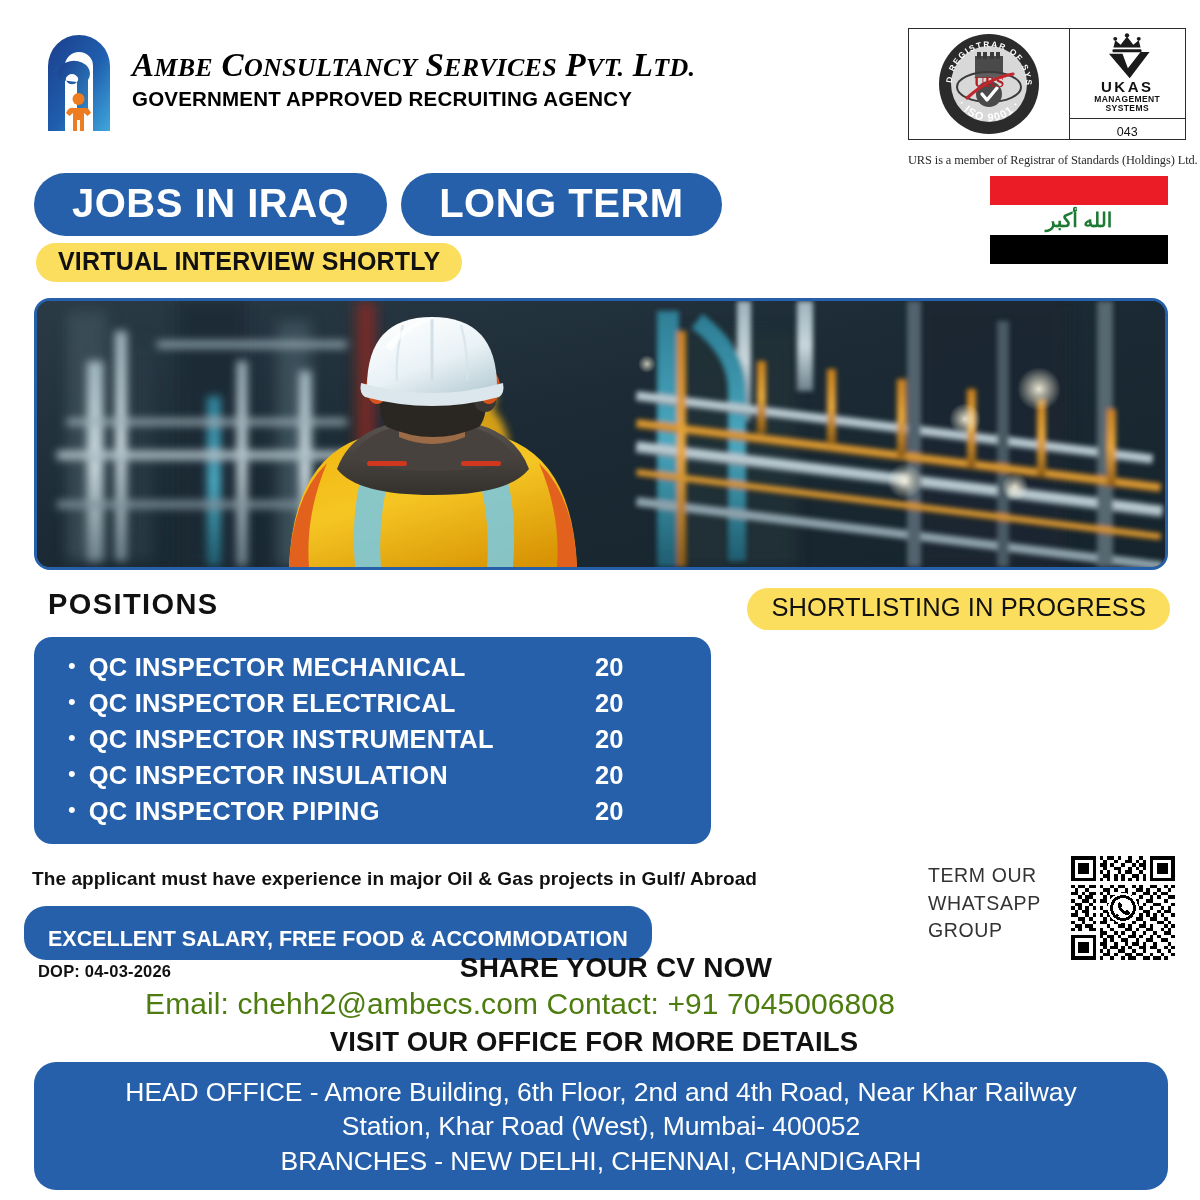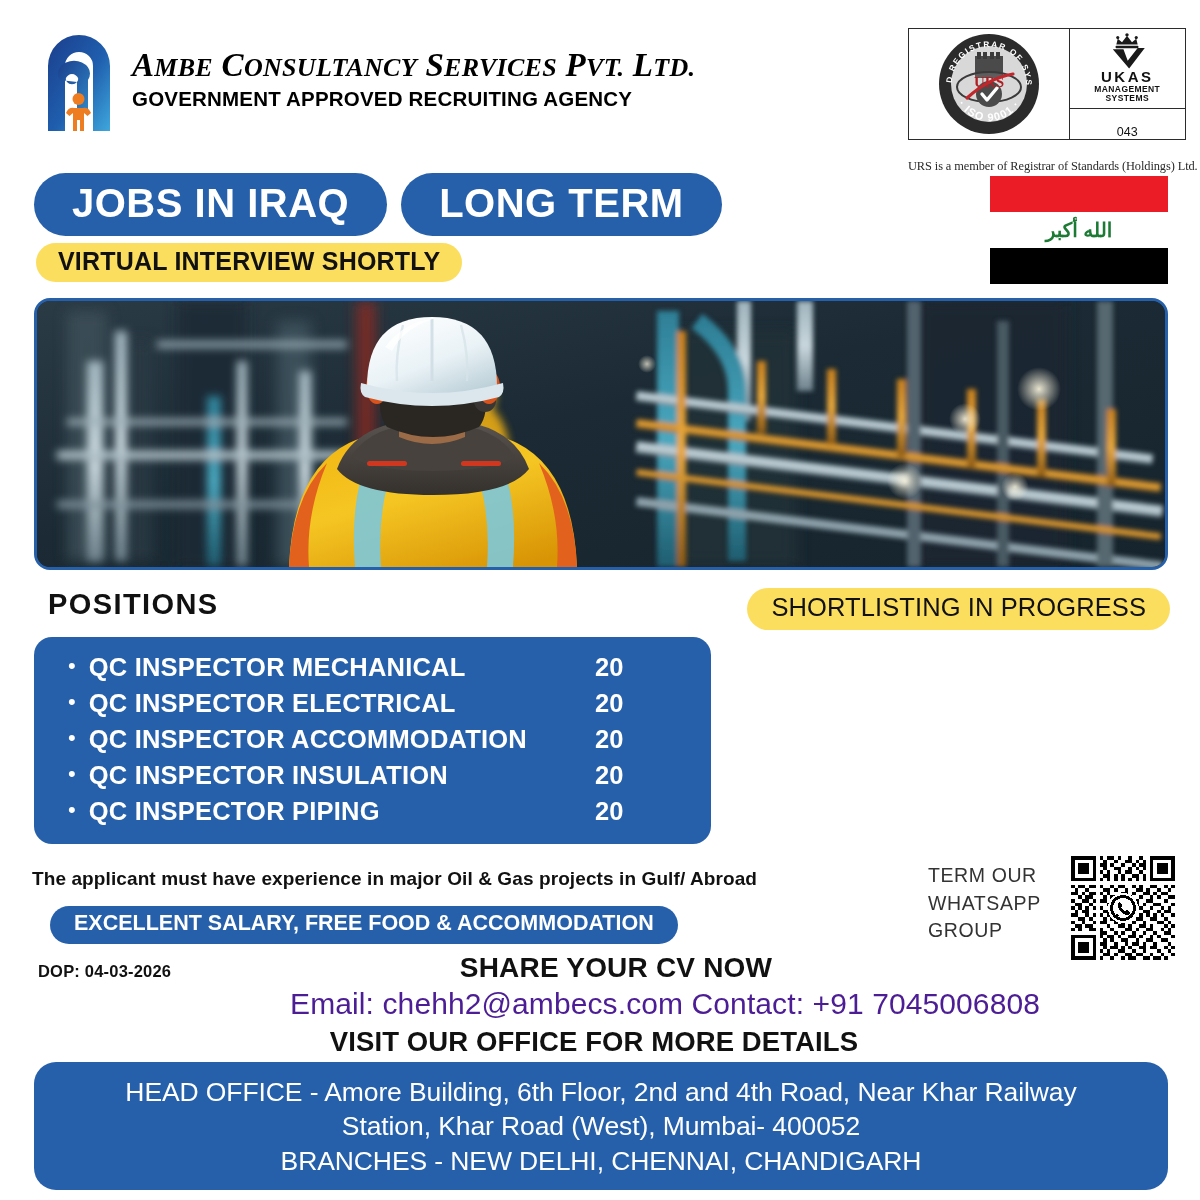--- a/index.html
+++ b/index.html
@@ -103,28 +103,28 @@
     line-height: 1.12;
     text-align: center;
   }
   .ukas-num {
     font-size: 12.5px;
     color: #111;
     border-top: 1.2px solid #2b2b2b;
     width: 100%;
     text-align: center;
     margin-top: 4px;
-    padding-top: 16px;
+    padding-top: 6px;
   }
   .cert-note {
     font-family: "Liberation Serif", serif;
     font-size: 12.4px;
     color: #2a2a2a;
     text-align: right;
-    margin-top: 19px;
+    margin-top: 13px;
     white-space: nowrap;
     letter-spacing: -0.1px;
   }
 
   
   .pill-row {
     position: absolute;
     left: 34px; top: 173px;
     display: flex;
     gap: 14px;
@@ -154,21 +154,21 @@
     line-height: 1;
     display: inline-flex;
     align-items: center;
   }
 
   
   .flag {
     position: absolute;
     right: 32px; top: 176px;
     width: 178px;
-    height: 108px;
+    height: 88px;
     display: flex;
     flex-direction: column;
     overflow: hidden;
   }
   .flag-red { background: #EC1C26; height: 33.3%; }
   .flag-white {
     background: #ffffff; height: 33.4%;
     display: flex; align-items: center; justify-content: center;
   }
   .flag-black { background: #000000; height: 33.3%; }
@@ -259,27 +259,27 @@
   .requirement {
     position: absolute;
     left: 32px; top: 868px;
     font-size: 19px;
     font-weight: bold;
     color: #111;
     letter-spacing: 0.1px;
   }
   .salary-pill {
     position: absolute;
-    left: 50px; top: 906px;
+    left: 24px; top: 906px;
     background: #2660AA;
     color: #ffffff;
     border-radius: 22px;
     font-size: 21.5px;
     font-weight: bold;
-    padding: 7px 24px 9px 24px;
+    padding: 23px 24px 9px 24px;
     line-height: 1;
     display: inline-flex;
     white-space: nowrap;
     text-align: center;
   }
   .dop {
     position: absolute;
     left: 38px; top: 962px;
     font-size: 16.5px;
     font-weight: bold;
@@ -314,24 +314,24 @@
     font-size: 28px;
     font-weight: bold;
     color: #111;
     letter-spacing: 0.2px;
     padding-left: 16px;
   }
   .contact-line {
     position: absolute;
     left: 0; top: 987px;
     width: 1040px;
-    text-align: right;
+    text-align: center;
     font-size: 30px;
     font-weight: normal;
-    color: #4c1d95;
+    color: #4d7c0f;
     letter-spacing: 0.1px;
   }
   .visit-line {
     position: absolute;
     left: 0; top: 1026px;
     width: 1188px;
     text-align: center;
     font-size: 27.5px;
     font-weight: bold;
     color: #111;
@@ -616,21 +616,21 @@
     <span class="pos-name">QC INSPECTOR MECHANICAL</span>
     <span class="pos-count">20</span>
   </div>
   <div class="pos-row">
     <span class="pos-bullet">•</span>
     <span class="pos-name">QC INSPECTOR ELECTRICAL</span>
     <span class="pos-count">20</span>
   </div>
   <div class="pos-row">
     <span class="pos-bullet">•</span>
-    <span class="pos-name">QC INSPECTOR ACCOMMODATION</span>
+    <span class="pos-name">QC INSPECTOR INSTRUMENTAL</span>
     <span class="pos-count">20</span>
   </div>
   <div class="pos-row">
     <span class="pos-bullet">•</span>
     <span class="pos-name">QC INSPECTOR INSULATION</span>
     <span class="pos-count">20</span>
   </div>
   <div class="pos-row">
     <span class="pos-bullet">•</span>
     <span class="pos-name">QC INSPECTOR PIPING</span>

